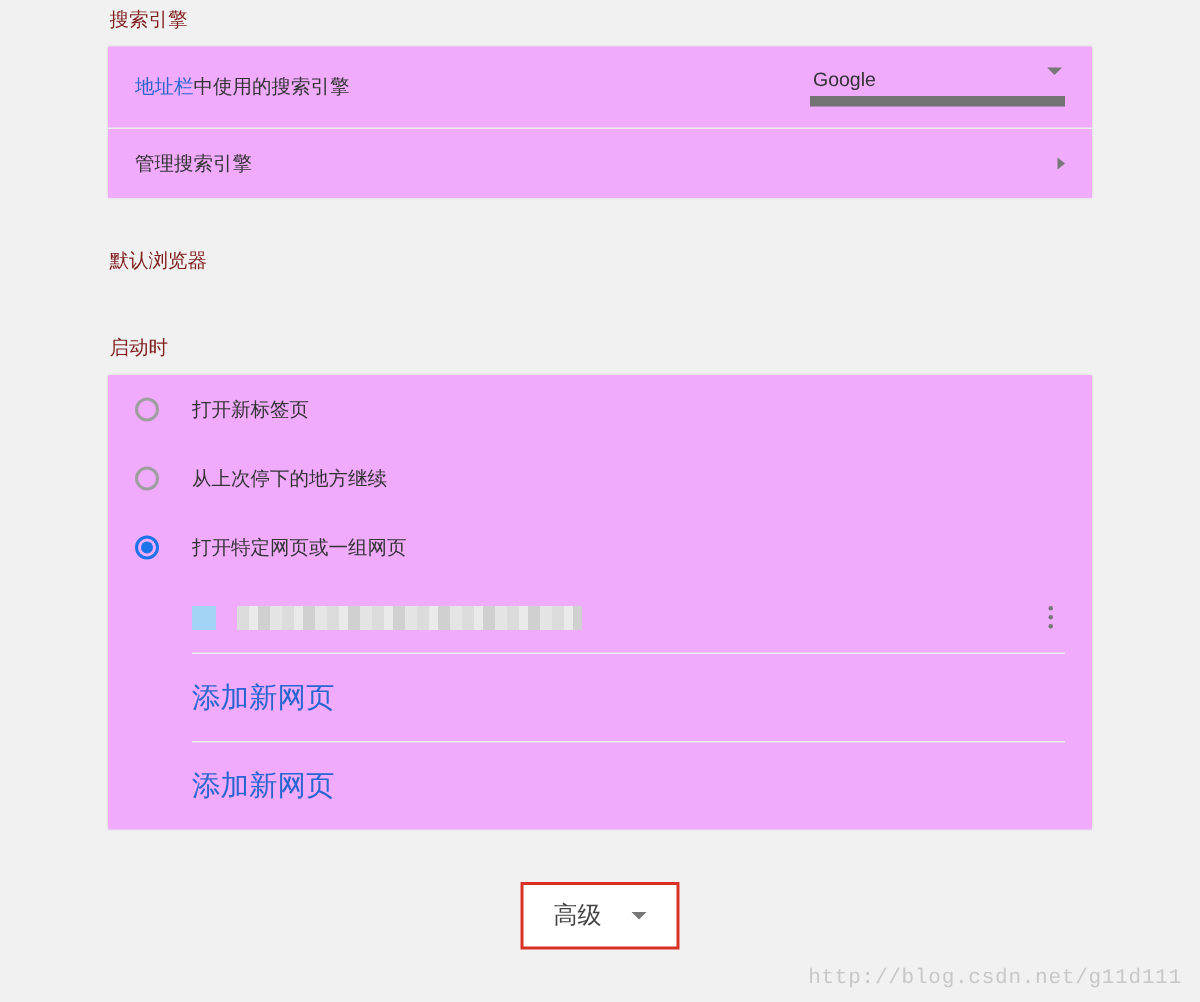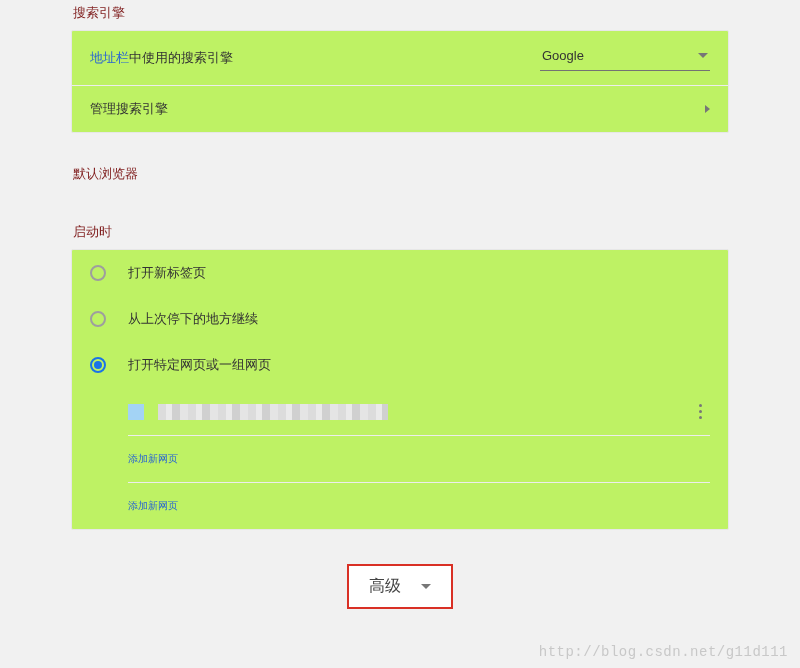--- a/index.html
+++ b/index.html
@@ -15,41 +15,41 @@
     }
     .settings { padding: 0 71px; }
     .section-title {
       font-size: 13px;
       color: #7f1d1d;
       padding: 10px 2px 8px 2px;
       margin-top: 0;
     }
     .section-title.first { margin-top: 0; padding-top: 4px; }
     .card {
-      background: #bef264;
+      background: #f0abfc;
       border: 1px solid #e7e7e7;
       border-radius: 2px;
     }
     .row {
       display: flex;
       align-items: center;
       justify-content: space-between;
       padding: 14px 18px;
       border-bottom: 1px solid #ededed;
       min-height: 46px;
     }
     .row:last-child { border-bottom: none; }
     .row-left { display: flex; align-items: center; }
     .row-right { display: flex; align-items: center; }
     .blue-text { color: #2a66d1; }
     .dropdown {
       display: flex;
-      align-items: center;
+      align-items: flex-start;
       justify-content: space-between;
-      border-bottom: 1px solid #737373;
+      border-bottom: 7px solid #737373;
       height: 26px;
       min-width: 170px;
       padding: 0 2px 4px 2px;
       color: #333;
       font-size: 13px;
       cursor: pointer;
     }
     .caret-down {
       width: 0; height: 0;
       border-left: 5px solid transparent;
@@ -127,21 +127,21 @@
       gap: 3px;
       cursor: pointer;
       padding: 6px;
       margin-left: auto;
     }
     .more-icon span { width: 3px; height: 3px; background: #777; border-radius: 50%; }
     .link-row {
       padding: 16px 0 16px 0;
       color: #2a66d1;
       cursor: pointer;
-      font-size: 10px;
+      font-size: 19px;
       border-bottom: 1px solid #ededed;
     }
     .link-row.last { border-bottom: none; }
     .advanced-wrap {
       text-align: center;
       margin-top: 34px;
     }
     .advanced-button {
       display: inline-flex;
       align-items: center;

